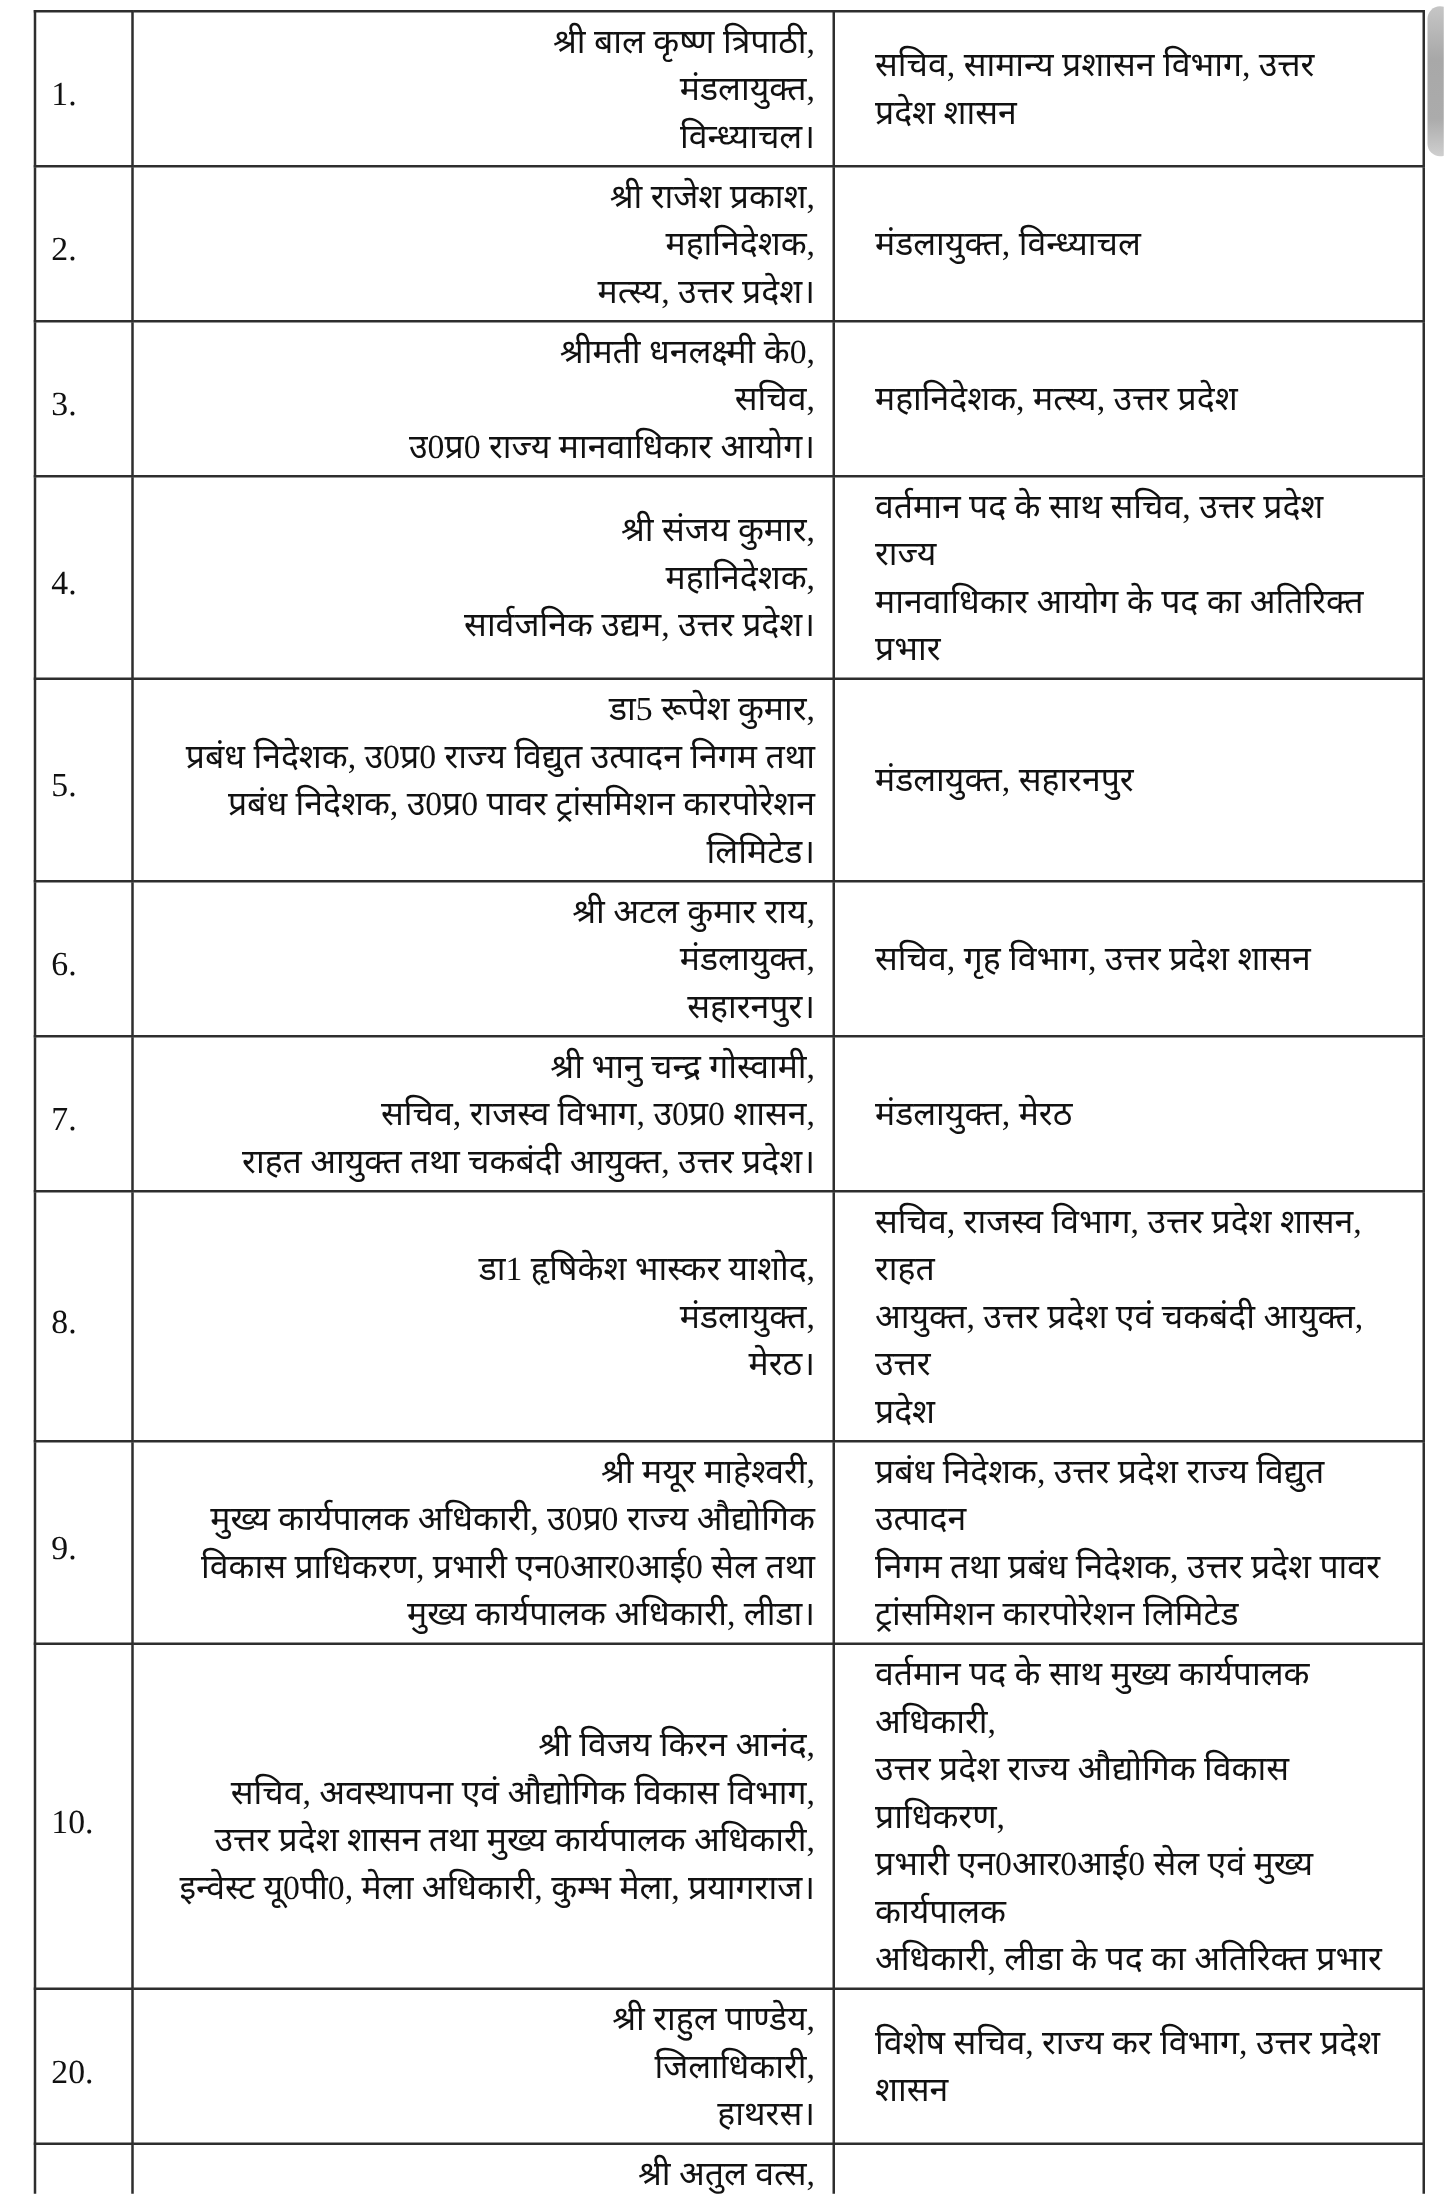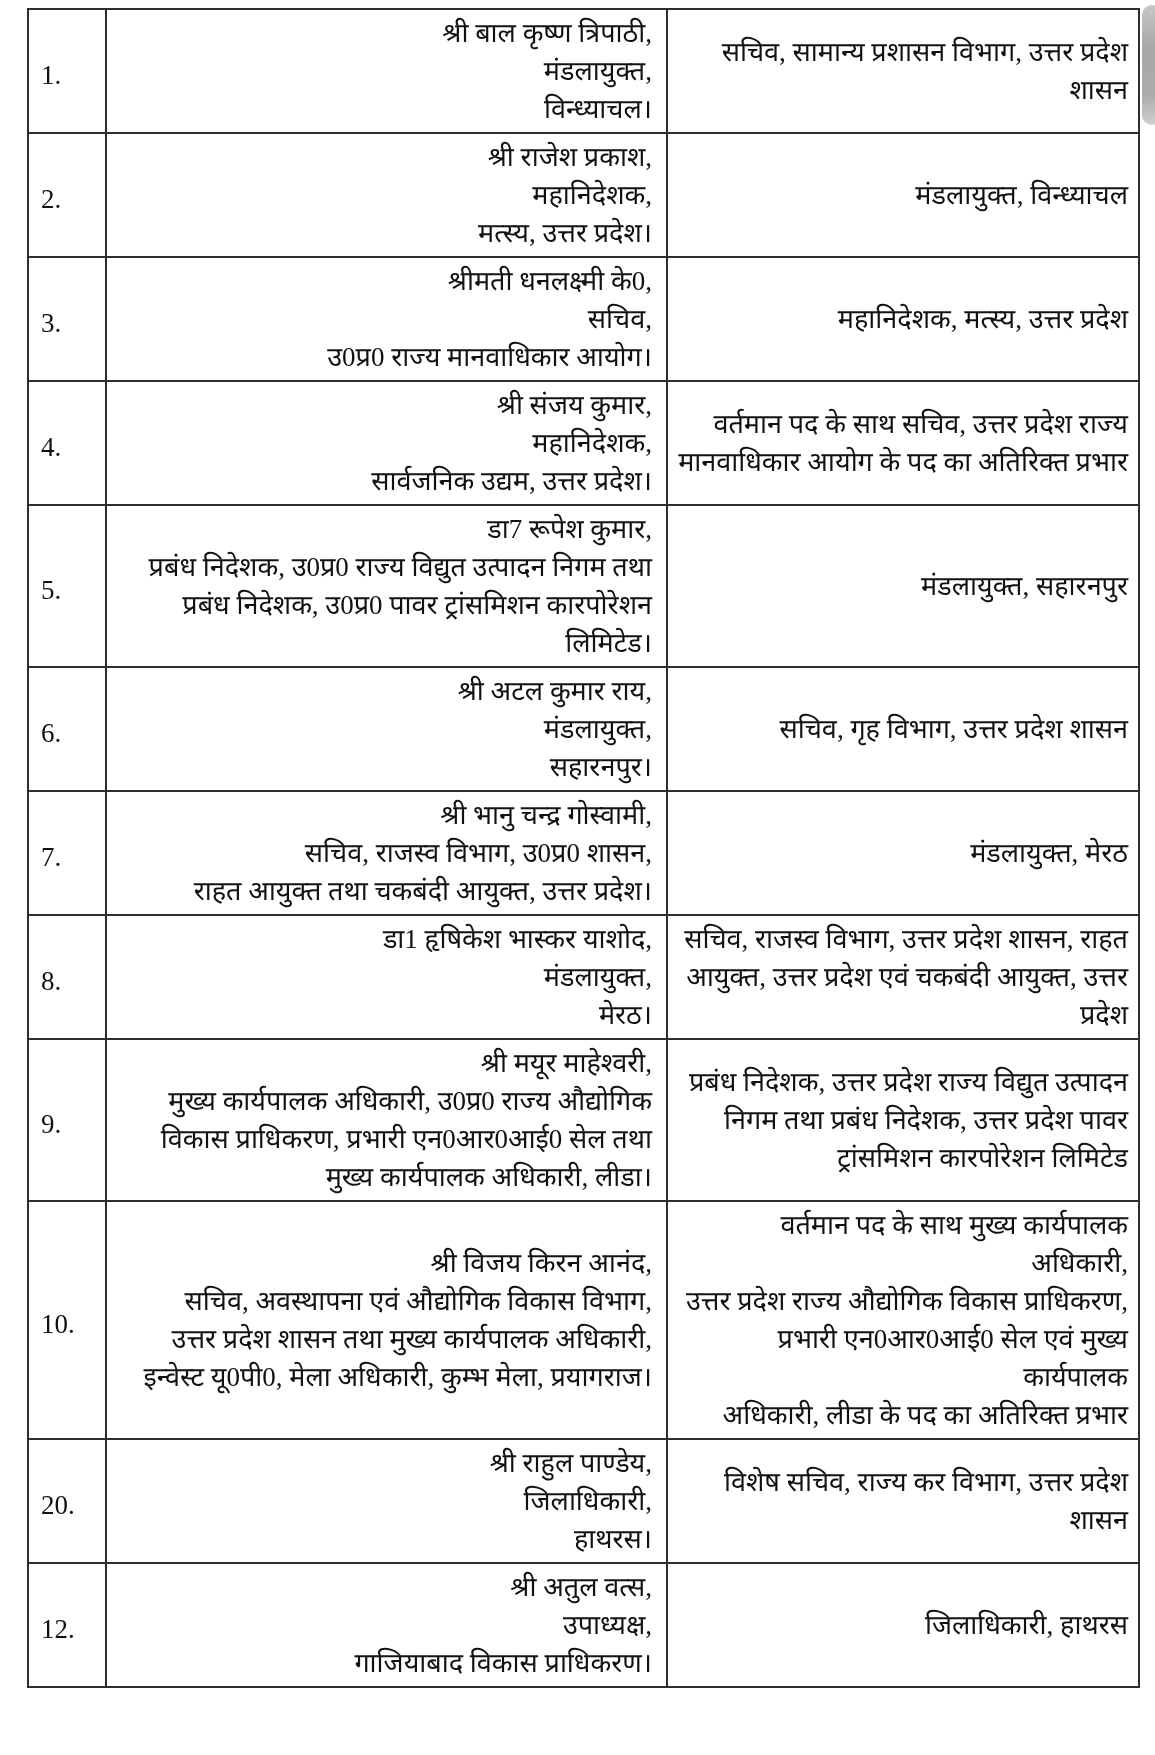--- a/index.html
+++ b/index.html
@@ -41,22 +41,22 @@
     font-size: 25px;
     line-height: 30px;
     white-space: normal;
   }
   td.officer-cell {
     width: 533px;
     padding: 4px 14px 4px 12px;
     text-align: right;
   }
   td.posting-cell {
-    padding: 4px 10px;
-    text-align: right;
+    padding: 4px 32px;
+    text-align: left;
   }
   .scroll-thumb {
     position: absolute;
     right: -7px;
     top: 5px;
     width: 20px;
     height: 120px;
     background: linear-gradient(to bottom, #c6c6c6, #a8a8a8 35%, #ababab 75%, #cfcfcf);
     border-radius: 12px;
   }
@@ -91,21 +91,21 @@
       <tr>
         <td class="sno-cell">4.</td>
         <td class="officer-cell">श्री संजय कुमार,
 महानिदेशक,
 सार्वजनिक उद्यम, उत्तर प्रदेश।</td>
         <td class="posting-cell">वर्तमान पद के साथ सचिव, उत्तर प्रदेश राज्य
 मानवाधिकार आयोग के पद का अतिरिक्त प्रभार</td>
       </tr>
       <tr>
         <td class="sno-cell">5.</td>
-        <td class="officer-cell">डा7 रूपेश कुमार,
+        <td class="officer-cell">डा5 रूपेश कुमार,
 प्रबंध निदेशक, उ0प्र0 राज्य विद्युत उत्पादन निगम तथा
 प्रबंध निदेशक, उ0प्र0 पावर ट्रांसमिशन कारपोरेशन
 लिमिटेड।</td>
         <td class="posting-cell">मंडलायुक्त, सहारनपुर</td>
       </tr>
       <tr>
         <td class="sno-cell">6.</td>
         <td class="officer-cell">श्री अटल कुमार राय,
 मंडलायुक्त,
 सहारनपुर।</td>

